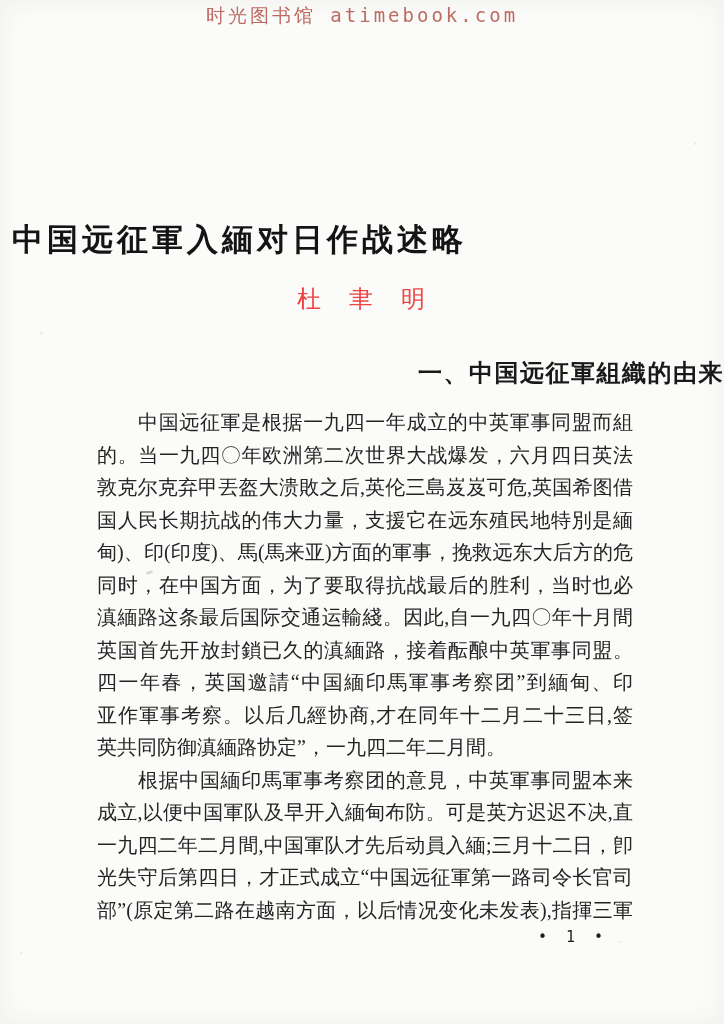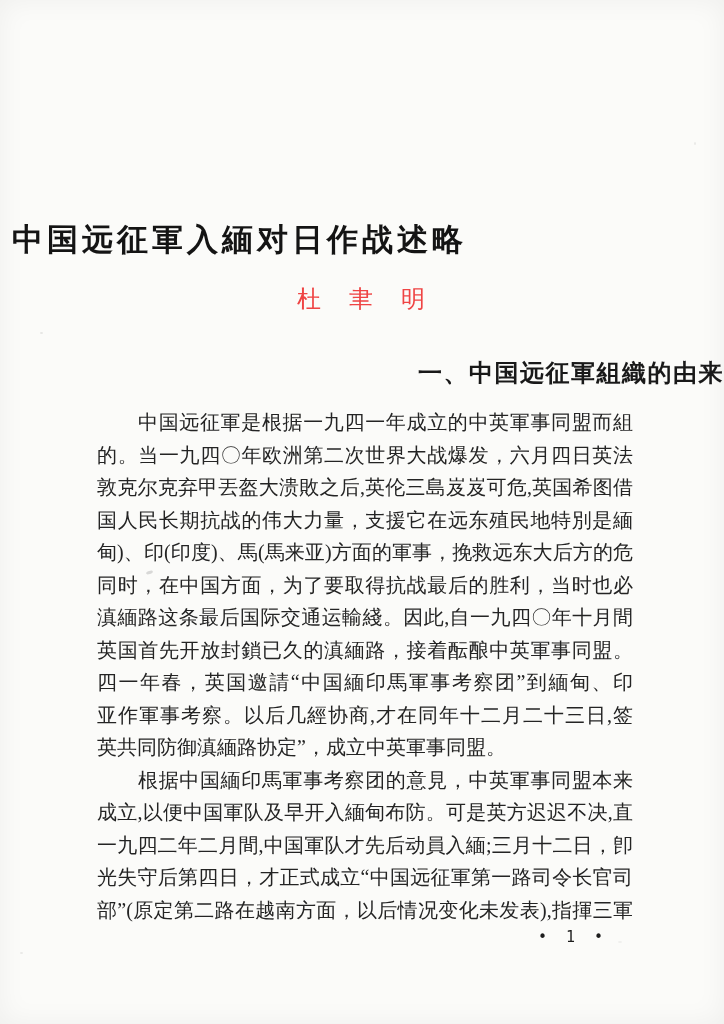--- a/index.html
+++ b/index.html
@@ -104,39 +104,40 @@
   .speck.s2 { left: 40px;  top: 332px; width: 3px; height: 2px; opacity: .6; }
   .speck.s3 { left: 694px; top: 142px; width: 2px; height: 3px; opacity: .5; }
   .speck.s4 { left: 20px;  top: 952px; width: 3px; height: 2px; opacity: .5; }
   .speck.s5 { left: 618px; top: 941px; width: 4px; height: 2px; opacity: .35; }
 </style>
 </head>
 <body>
 
 <div id="page">
 
+  <div class="watermark">时光图书馆 atimebook.com</div>
 
   <div class="title">中国远征軍入緬对日作战述略</div>
 
   <div class="author">杜　聿　明</div>
 
   <div class="section-heading">一、中国远征軍組織的由来</div>
 
   <div class="body-text">
     <div class="line indent">中国远征軍是根据一九四一年成立的中英軍事同盟而組織</div>
     <div class="line">的。当一九四〇年欧洲第二次世界大战爆发，六月四日英法軍在</div>
     <div class="line">敦克尔克弃甲丟盔大溃敗之后,英伦三島岌岌可危,英国希图借中</div>
     <div class="line">国人民长期抗战的伟大力量，支援它在远东殖民地特別是緬（緬</div>
     <div class="line">甸)、印(印度)、馬(馬来亚)方面的軍事，挽救远东大后方的危机。</div>
     <div class="line">同时，在中国方面，为了要取得抗战最后的胜利，当时也必須确保</div>
     <div class="line">滇緬路这条最后国际交通运輸綫。因此,自一九四〇年十月間起，</div>
     <div class="line">英国首先开放封鎖已久的滇緬路，接着酝酿中英軍事同盟。一九</div>
     <div class="line">四一年春，英国邀請“中国緬印馬軍事考察团”到緬甸、印度、馬来</div>
     <div class="line">亚作軍事考察。以后几經协商,才在同年十二月二十三日,签訂“中</div>
-    <div class="line short">英共同防御滇緬路协定”，成立中英軍事同盟。</div>
+    <div class="line short">英共同防御滇緬路协定”，一九四二年二月間。</div>
     <div class="line indent">根据中国緬印馬軍事考察团的意見，中英軍事同盟本来早应</div>
     <div class="line">成立,以便中国軍队及早开入緬甸布防。可是英方迟迟不决,直到</div>
     <div class="line">一九四二年二月間,中国軍队才先后动員入緬;三月十二日，卽仰</div>
     <div class="line">光失守后第四日，才正式成立“中国远征軍第一路司令长官司令</div>
     <div class="line">部”(原定第二路在越南方面，以后情况变化未发表),指揮三軍在</div>
   </div>
 
   <div class="page-number">• 1 •</div>
 
   <div class="speck s1"></div>

